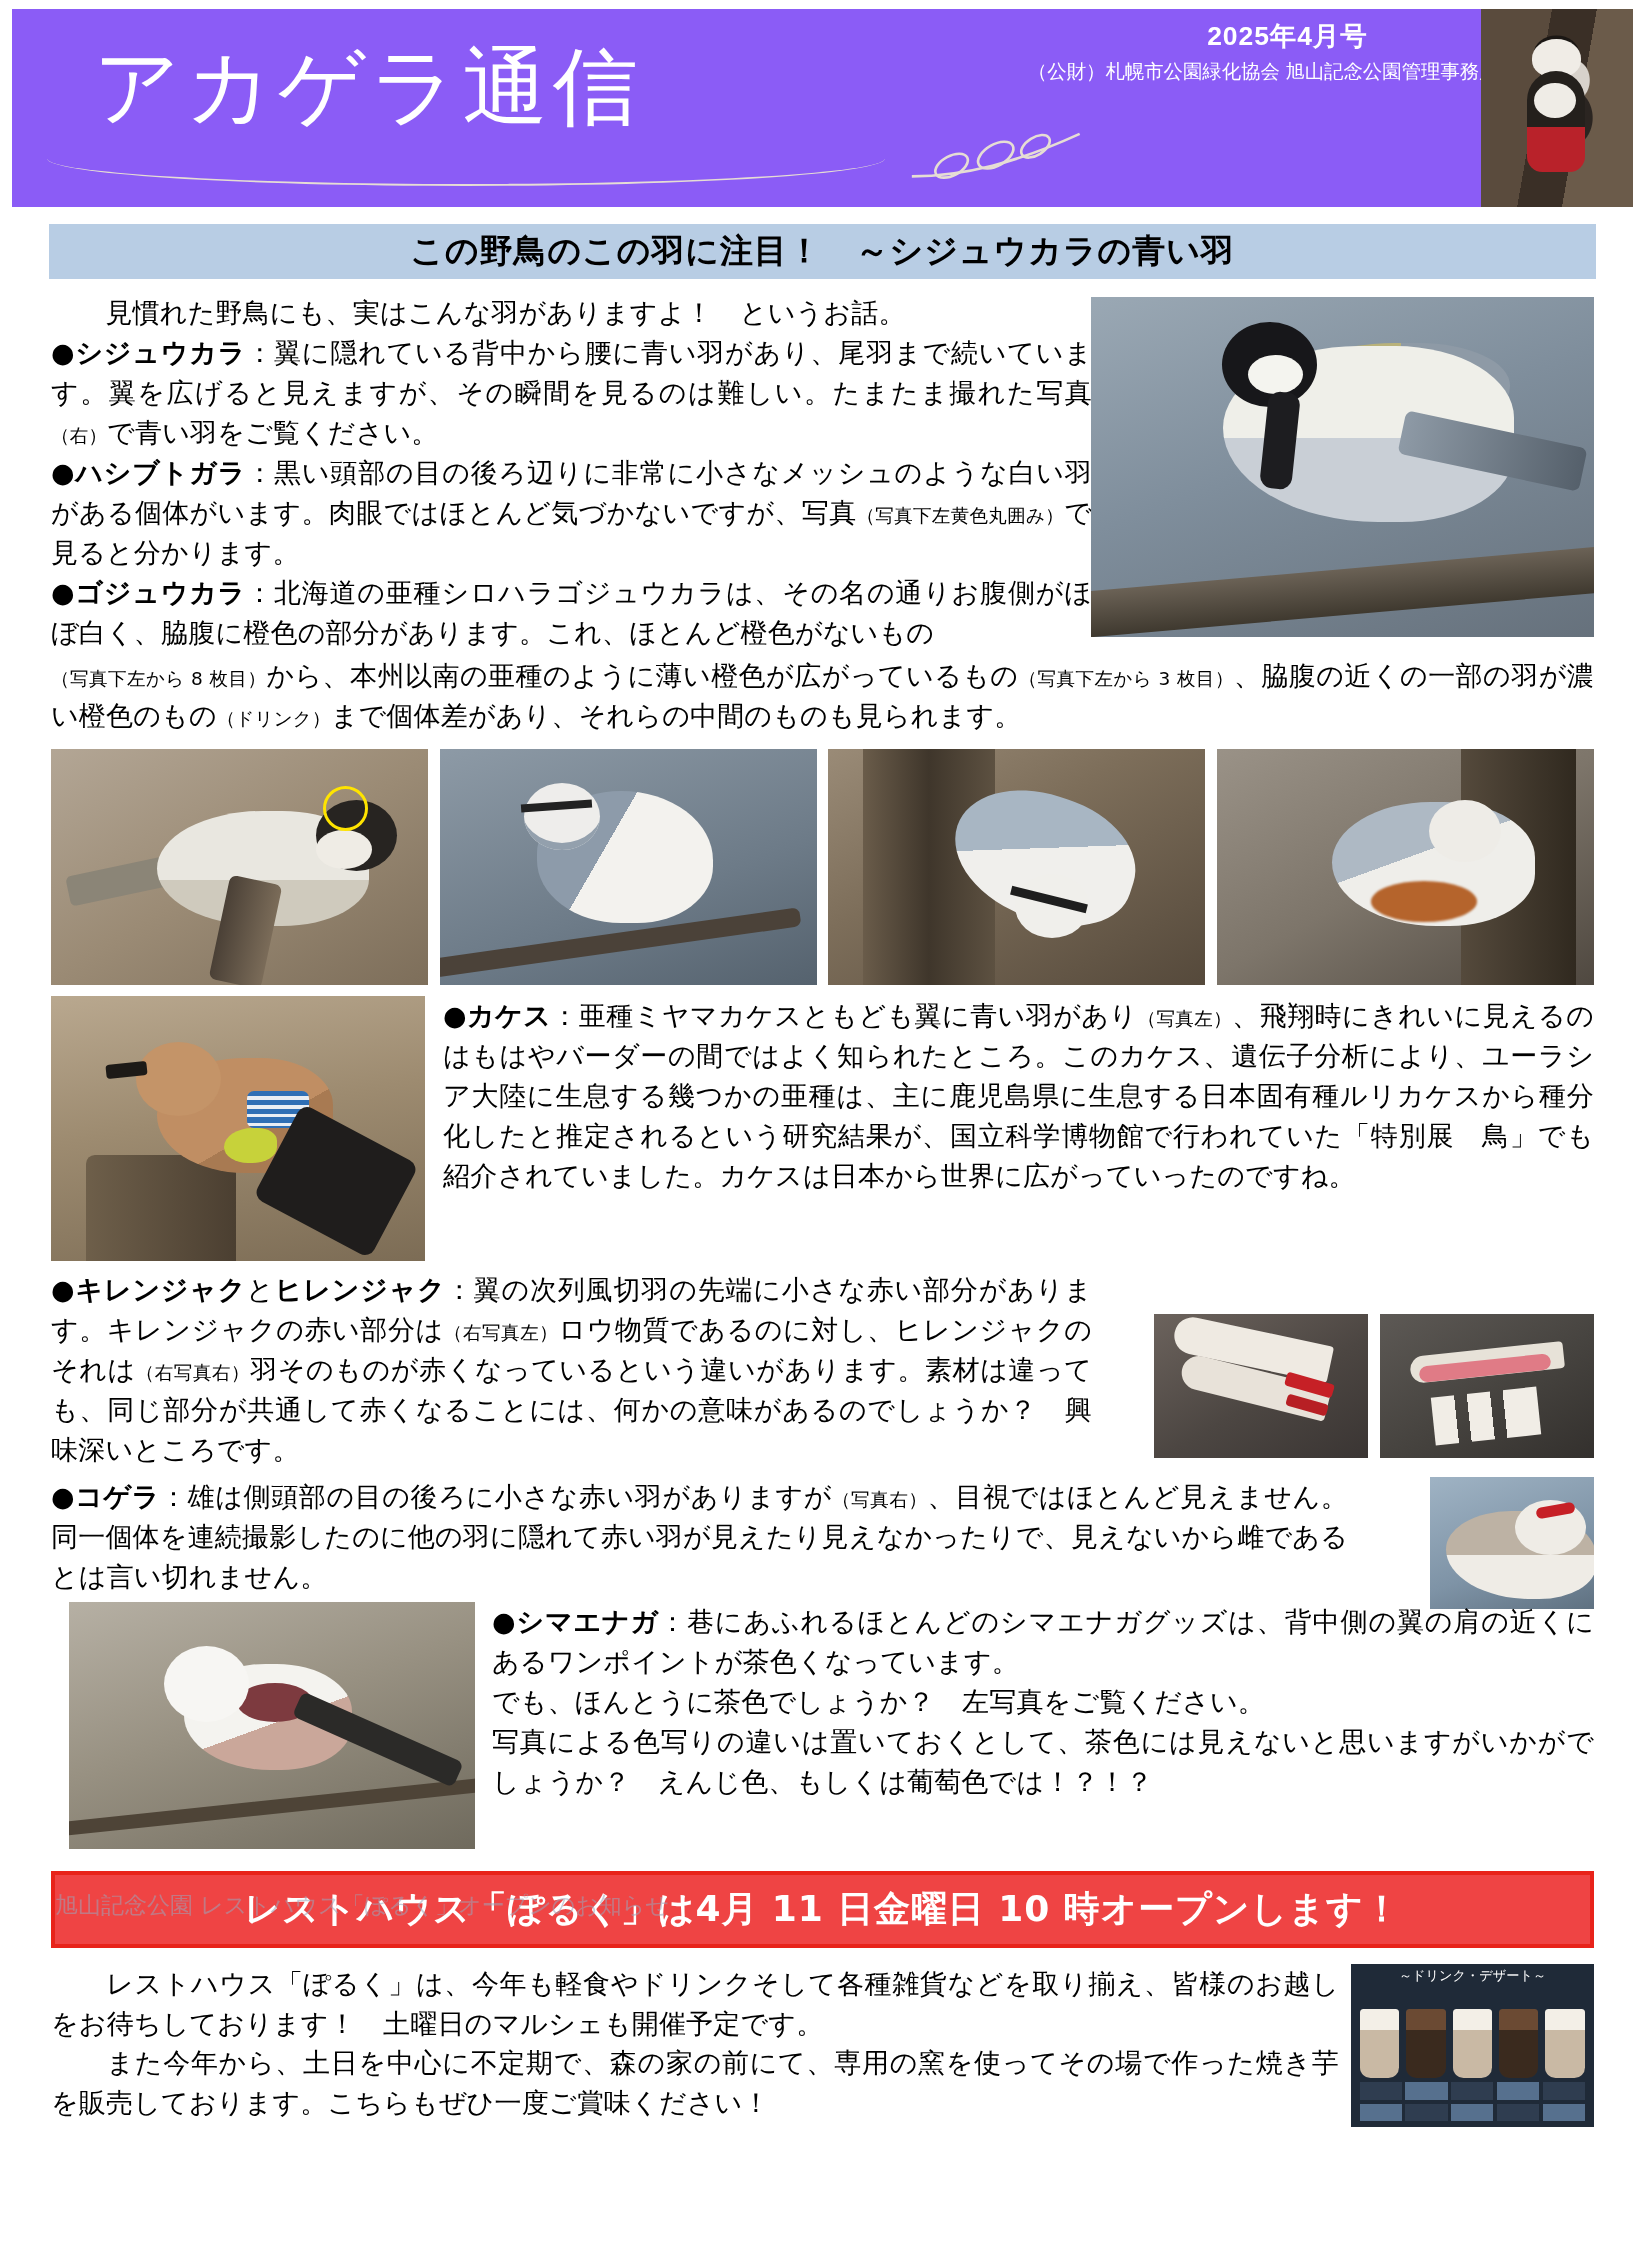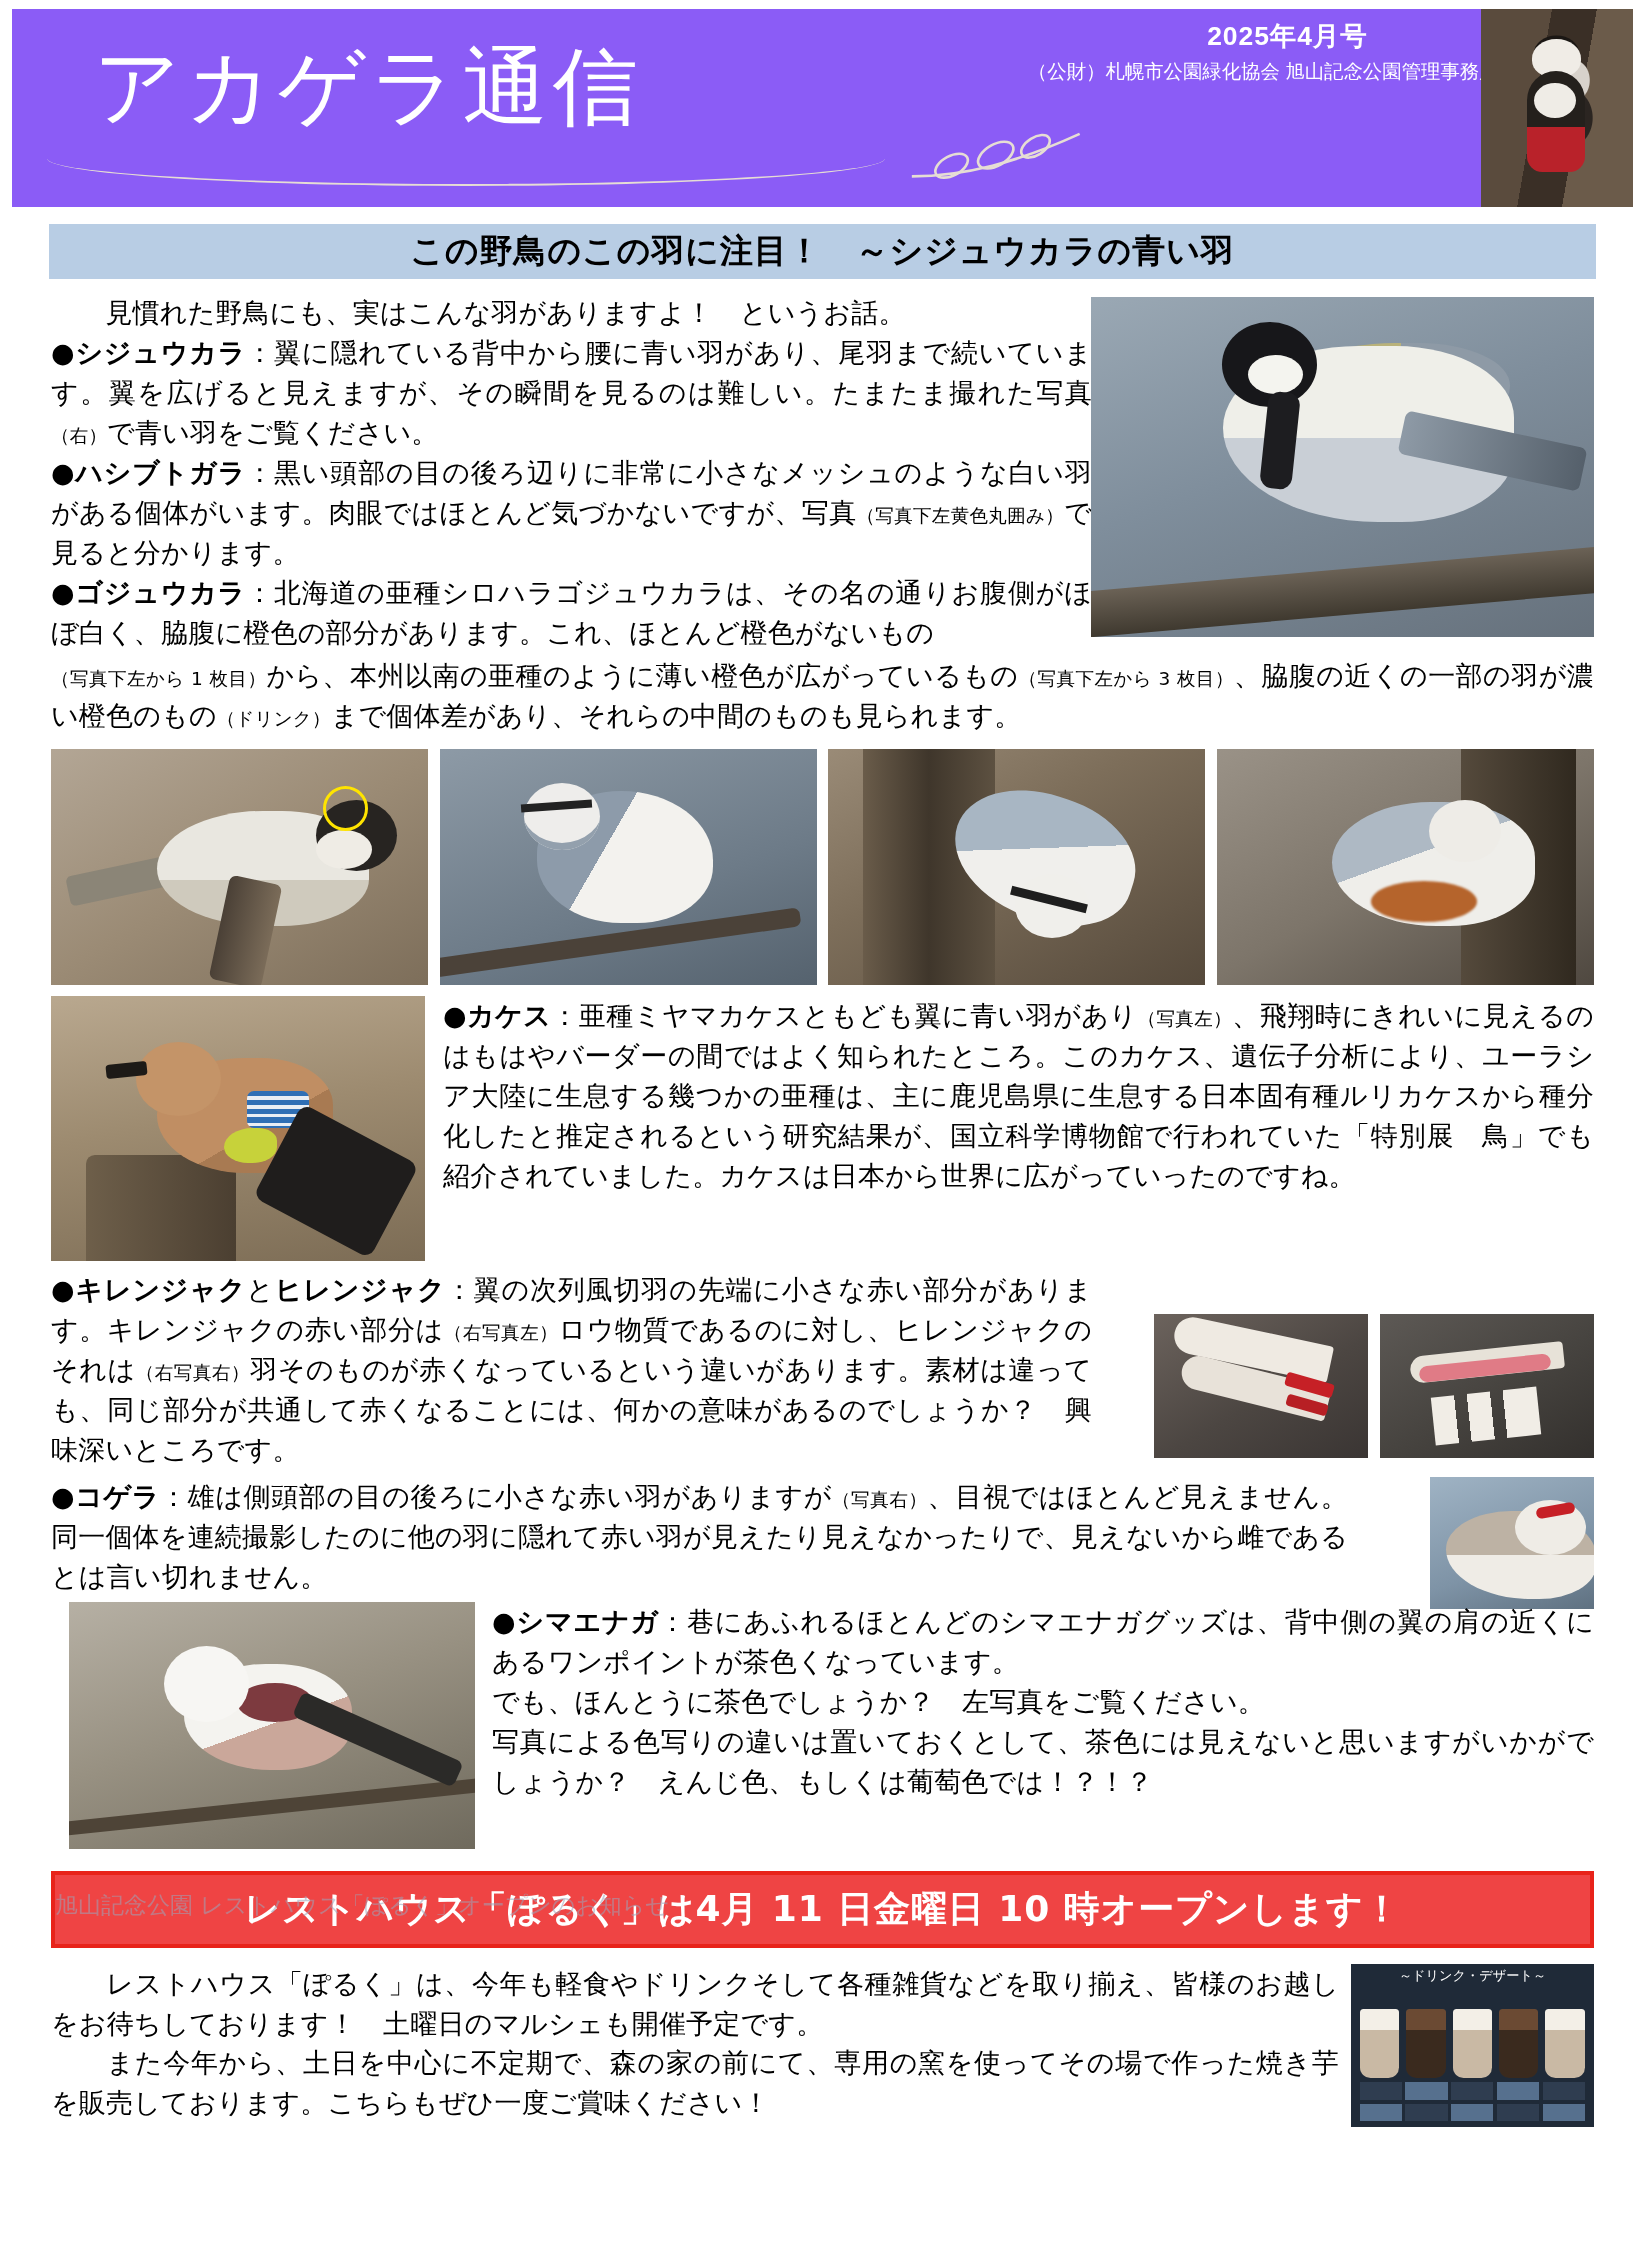--- a/index.html
+++ b/index.html
@@ -593,21 +593,21 @@
       <div>
         <b>●ハシブトガラ</b><span>：黒い頭部の目の後ろ辺りに非常に小さなメッシュのような白い羽がある個体がいます。肉眼ではほとんど気づかないですが、写真</span><span class="sm">（写真下左黄色丸囲み）</span><span>で見ると分かります。</span>
       </div>
       <div>
         <b>●ゴジュウカラ</b><span>：北海道の亜種シロハラゴジュウカラは、その名の通りお腹側がほぼ白く、脇腹に橙色の部分があります。これ、ほとんど橙色がないもの</span>
       </div>
     </div>
   </div>
 
   <div class="sec1-tail body-text">
-    <span class="sm">（写真下左から 1 枚目）</span><span>から、本州以南の亜種のように薄い橙色が広がっているもの</span><span class="sm">（写真下左から 3 枚目）</span><span>、脇腹の近くの一部の羽が濃い橙色のもの</span><span class="sm">（ドリンク）</span><span>まで個体差があり、それらの中間のものも見られます。</span>
+    <span class="sm">（写真下左から 8 枚目）</span><span>から、本州以南の亜種のように薄い橙色が広がっているもの</span><span class="sm">（写真下左から 3 枚目）</span><span>、脇腹の近くの一部の羽が濃い橙色のもの</span><span class="sm">（ドリンク）</span><span>まで個体差があり、それらの中間のものも見られます。</span>
   </div>
 
   <div class="photo-row-4">
     <div class="ph ph1">
       <div class="tail"></div>
         <div class="bird"></div>
         <div class="branch"></div>
         <div class="head"></div>
         <div class="cheek"></div>
         <div class="circle"></div>

